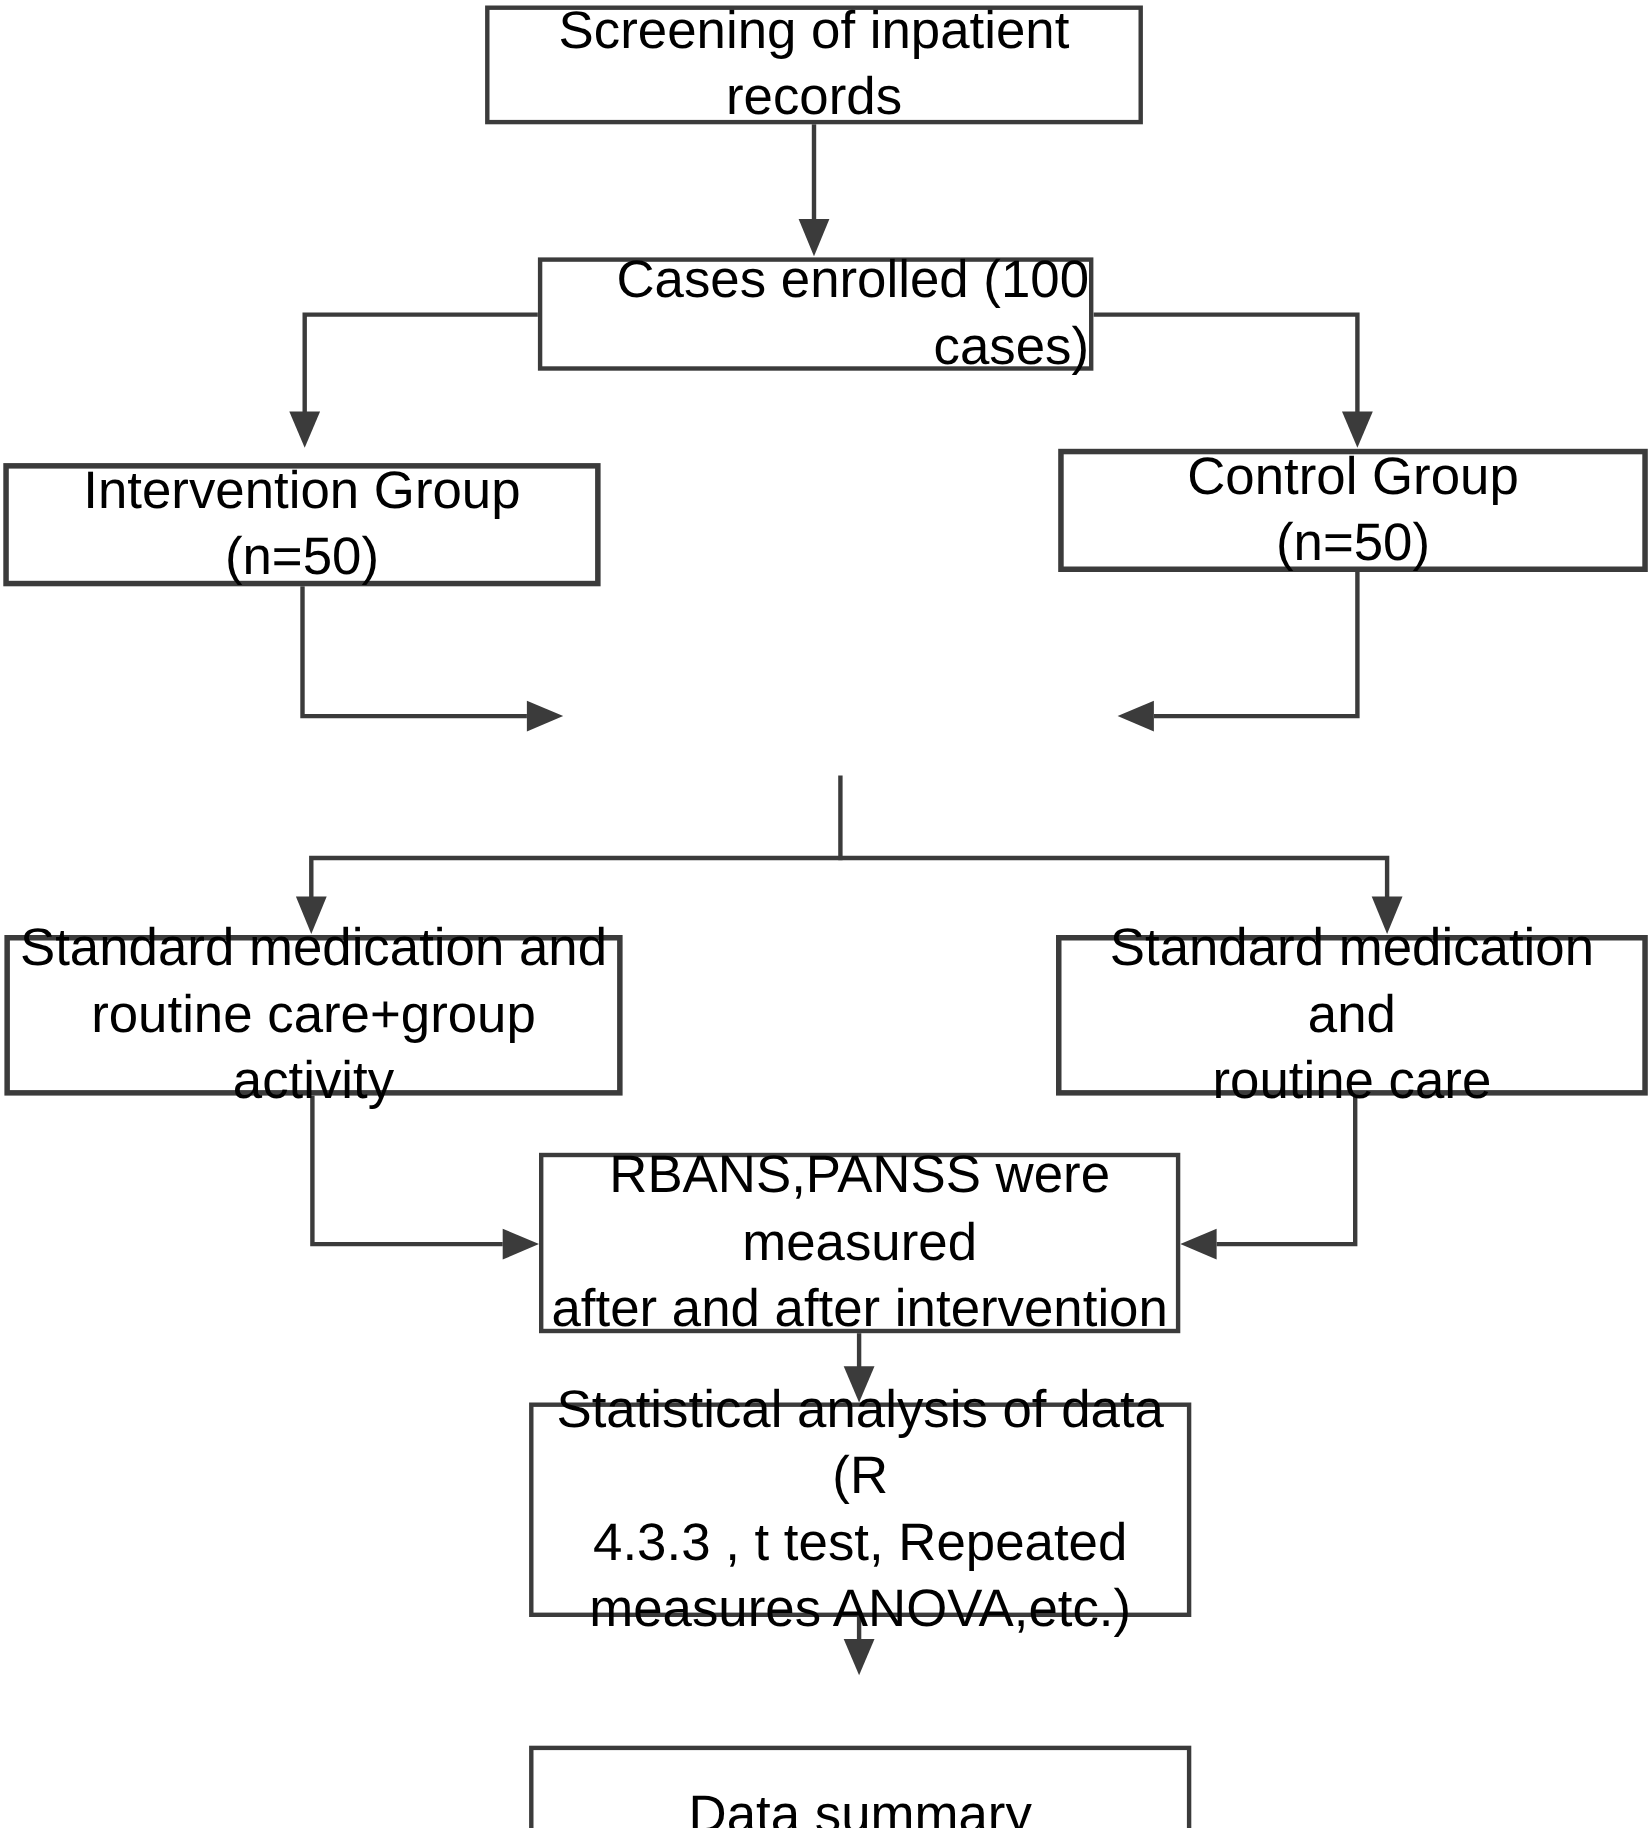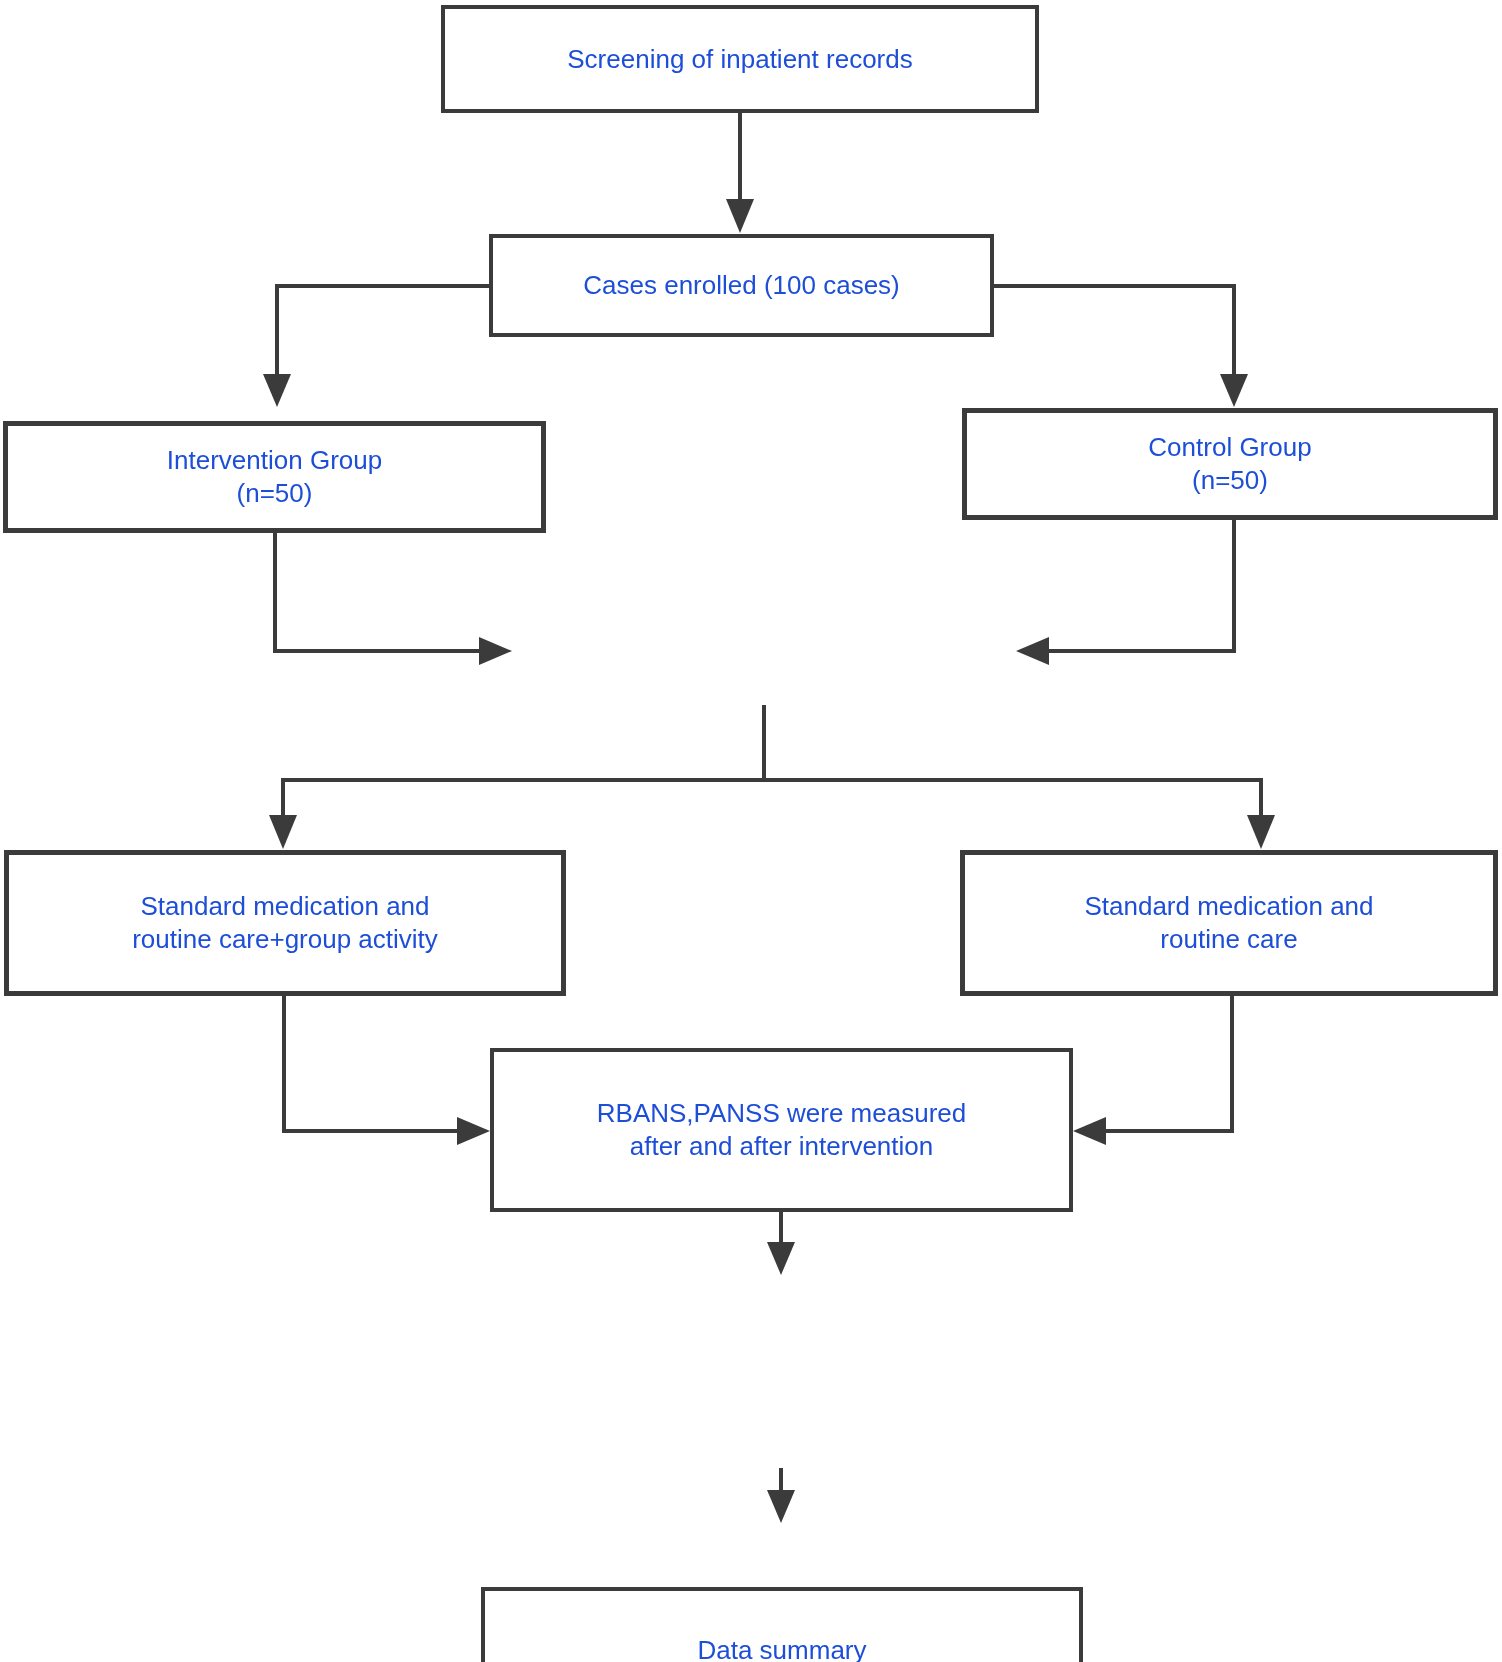--- a/index.html
+++ b/index.html
@@ -34,26 +34,26 @@
     border: 4px solid #3b3b3b;
     z-index: 1;
     display: flex;
     align-items: center;
     justify-content: center;
     text-align: center;
   }
   .node.thick { border-width: 5px; }
   .node-label {
     white-space: pre-line;
-    font-size: 26px;
+    font-size: 48px;
     line-height: 1.26;
-    color: #1d4ed8;
+    color: #000000;
   }
   .n-screening { left: 441px; top: 5px;    width: 598px; height: 108px; }
-  .n-cases     { left: 489px; top: 234px;  width: 505px; height: 103px; }
+  .n-cases     { left: 489px; top: 234px;  width: 505px; height: 103px; text-align: right; }
   .n-interv    { left: 3px;   top: 408px;  width: 543px; height: 112px; margin-top: 13px; }
   .n-control   { left: 962px; top: 408px;  width: 536px; height: 112px; }
   .n-baseline  { left: 512px; top: 594px;  width: 504px; height: 113px; }
   .n-stdleft   { left: 4px;   top: 850px;  width: 562px; height: 146px; }
   .n-stdright  { left: 960px; top: 850px;  width: 538px; height: 146px; }
   .n-rbans     { left: 490px; top: 1048px; width: 583px; height: 164px; }
   .n-stat      { left: 481px; top: 1275px; width: 602px; height: 195px; }
   .n-data      { left: 481px; top: 1587px; width: 602px; height: 126px; }
 </style>
 </head>
@@ -143,18 +143,23 @@
   <div class="node thick n-stdright">
     <span class="node-label">Standard medication and
 routine care</span>
   </div>
 
   <div class="node n-rbans">
     <span class="node-label">RBANS,PANSS were measured
 after and after intervention</span>
   </div>
 
+  <div class="node n-stat">
+    <span class="node-label">Statistical analysis of data (R
+4.3.3 , t test, Repeated
+measures ANOVA,etc.)</span>
+  </div>
 
   <div class="node n-data">
     <span class="node-label">Data summary</span>
   </div>
 
 </div>
 
 </body></html>

